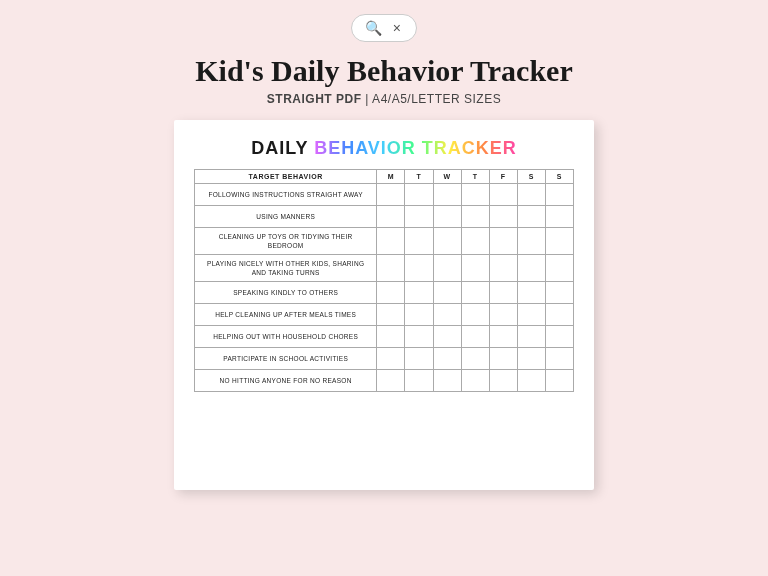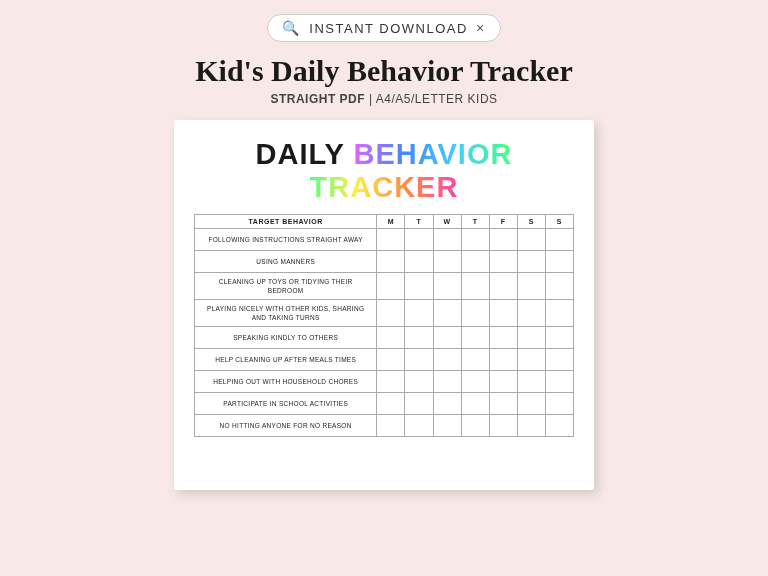--- a/index.html
+++ b/index.html
@@ -61,21 +61,21 @@
       min-height: 370px;
       box-shadow: 4px 4px 12px rgba(0,0,0,0.15);
       border-radius: 2px;
       padding: 18px 20px 10px 20px;
       position: relative;
     }
 
     
     .tracker-title {
       text-align: center;
-      font-size: 29px;
+      font-size: 18px;
       font-weight: 900;
       margin-bottom: 10px;
       font-family: Arial Black, sans-serif;
       letter-spacing: 1px;
     }
     .tracker-title .daily-text {
       color: #1a1a1a;
     }
     .tracker-title .behavior-tracker-text {
       background: linear-gradient(90deg, #e066ff, #4488ff, #44ccff, #44ff88, #ffee44, #ff8844, #ff44aa);
@@ -119,27 +119,26 @@
       padding: 4px 5px;
       line-height: 1.4;
     }
     .day-col { width: 7.4%; }
   </style>
 </head>
 <body>
 
 <div class="search-bar">
   <span class="search-icon-unicode">🔍</span>
-  <span>INSTANT DOWNLOAD</span>
   <span class="close-icon-unicode">×</span>
 </div>
 
 <h1 class="page-title">Kid's Daily Behavior Tracker</h1>
 <p class="page-subtitle">
-  <strong>STRAIGHT PDF</strong><span> | A4/A5/LETTER KIDS</span>
+  <strong>STRAIGHT PDF</strong><span> | A4/A5/LETTER SIZES</span>
 </p>
 
 <div class="doc-preview">
   <div class="tracker-title">
     <span class="daily-text">DAILY </span><span class="behavior-tracker-text">BEHAVIOR TRACKER</span>
   </div>
 
   <table class="tracker-table">
     <thead>
       <tr>

